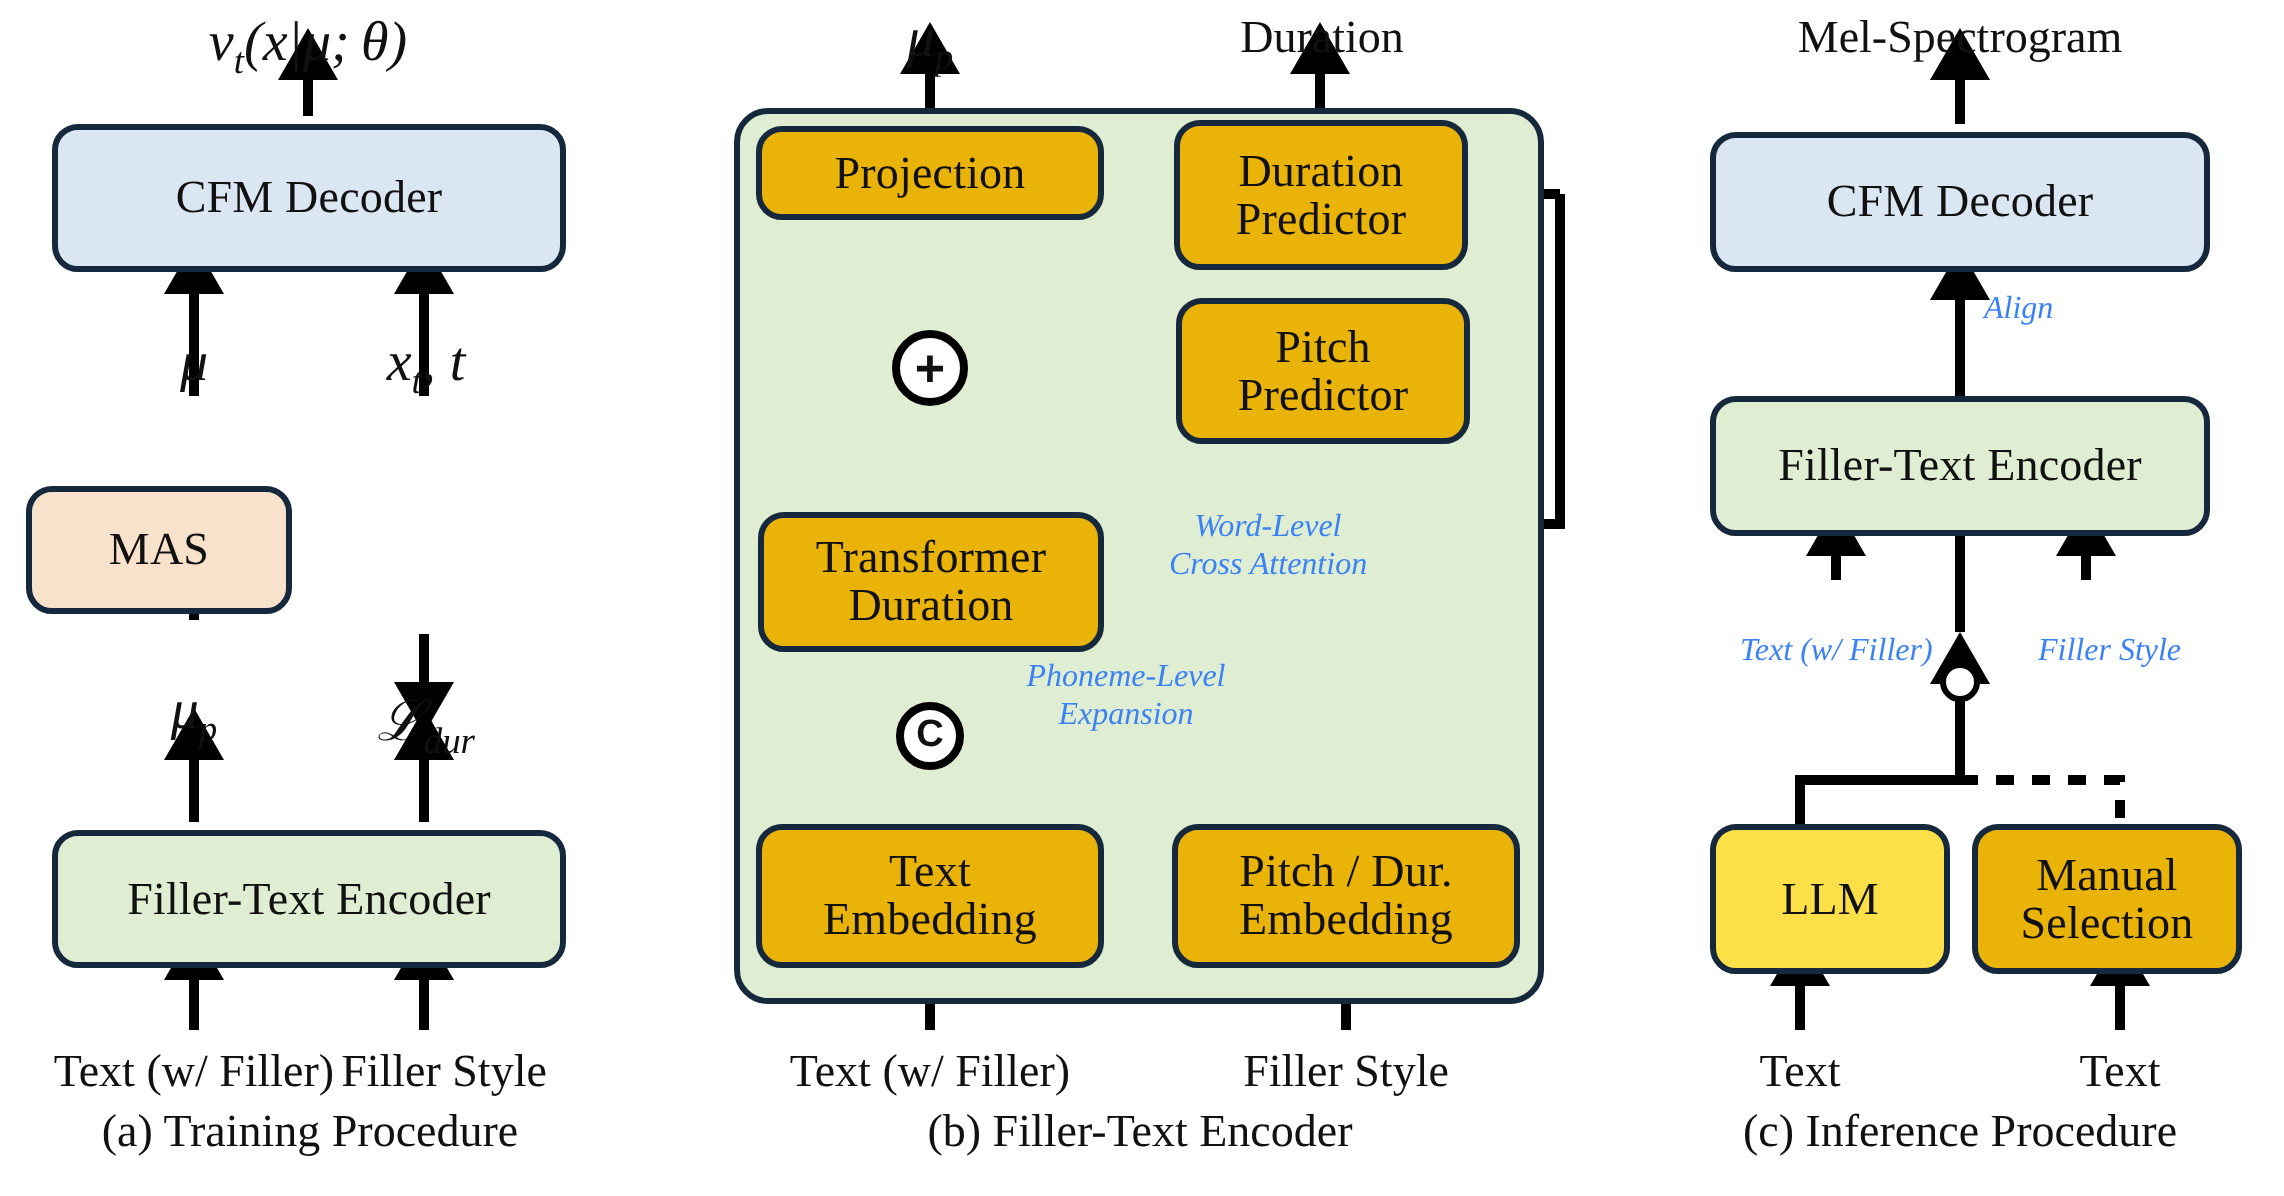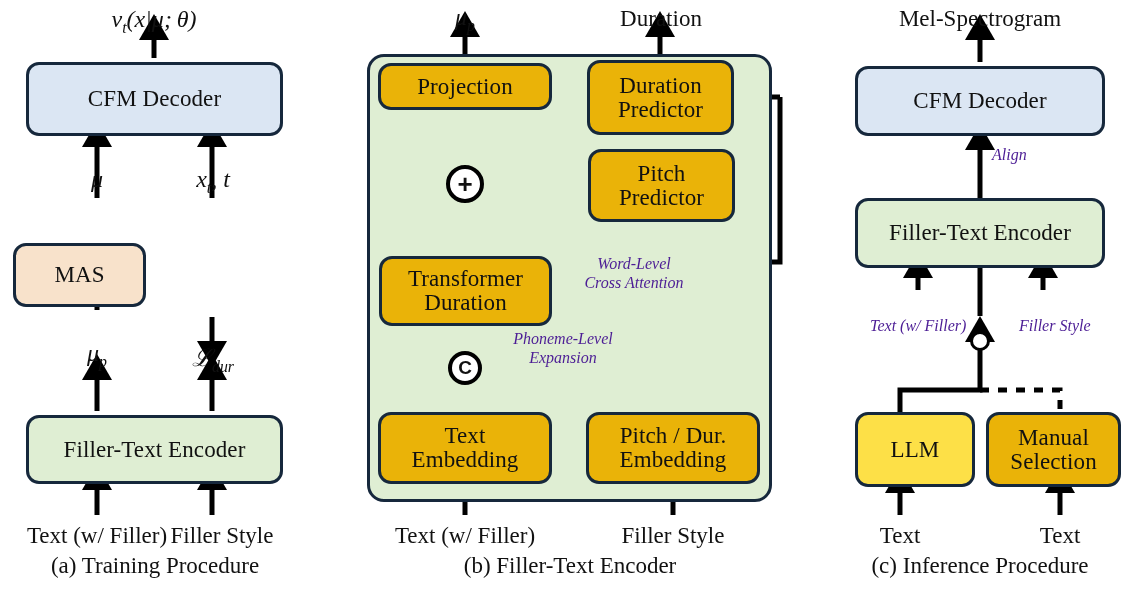--- a/index.html
+++ b/index.html
@@ -61,32 +61,32 @@
     position:absolute;
     font-size:23px;
     white-space:nowrap;
     transform:translateX(-50%);
     z-index:4;
   }
   .note{
     position:absolute;
     font-style:italic;
     font-size:16px;
-    color:#4c1d95;
+    color:#3b82f6;
     white-space:nowrap;
     line-height:1.18;
     z-index:4;
     text-align:center;
   }
   .note.ctr{transform:translateX(-50%);}
   .math{
     position:absolute;
     font-family:"Liberation Serif","DejaVu Serif",serif;
     font-style:italic;
-    font-size:24px;
+    font-size:28px;
     white-space:nowrap;
     transform:translateX(-50%);
     z-index:4;
   }
   .math sub{font-size:0.66em; font-style:italic;}
   .node{
     position:absolute;
     box-sizing:border-box;
     border:4px solid #000000;
     border-radius:50%;

